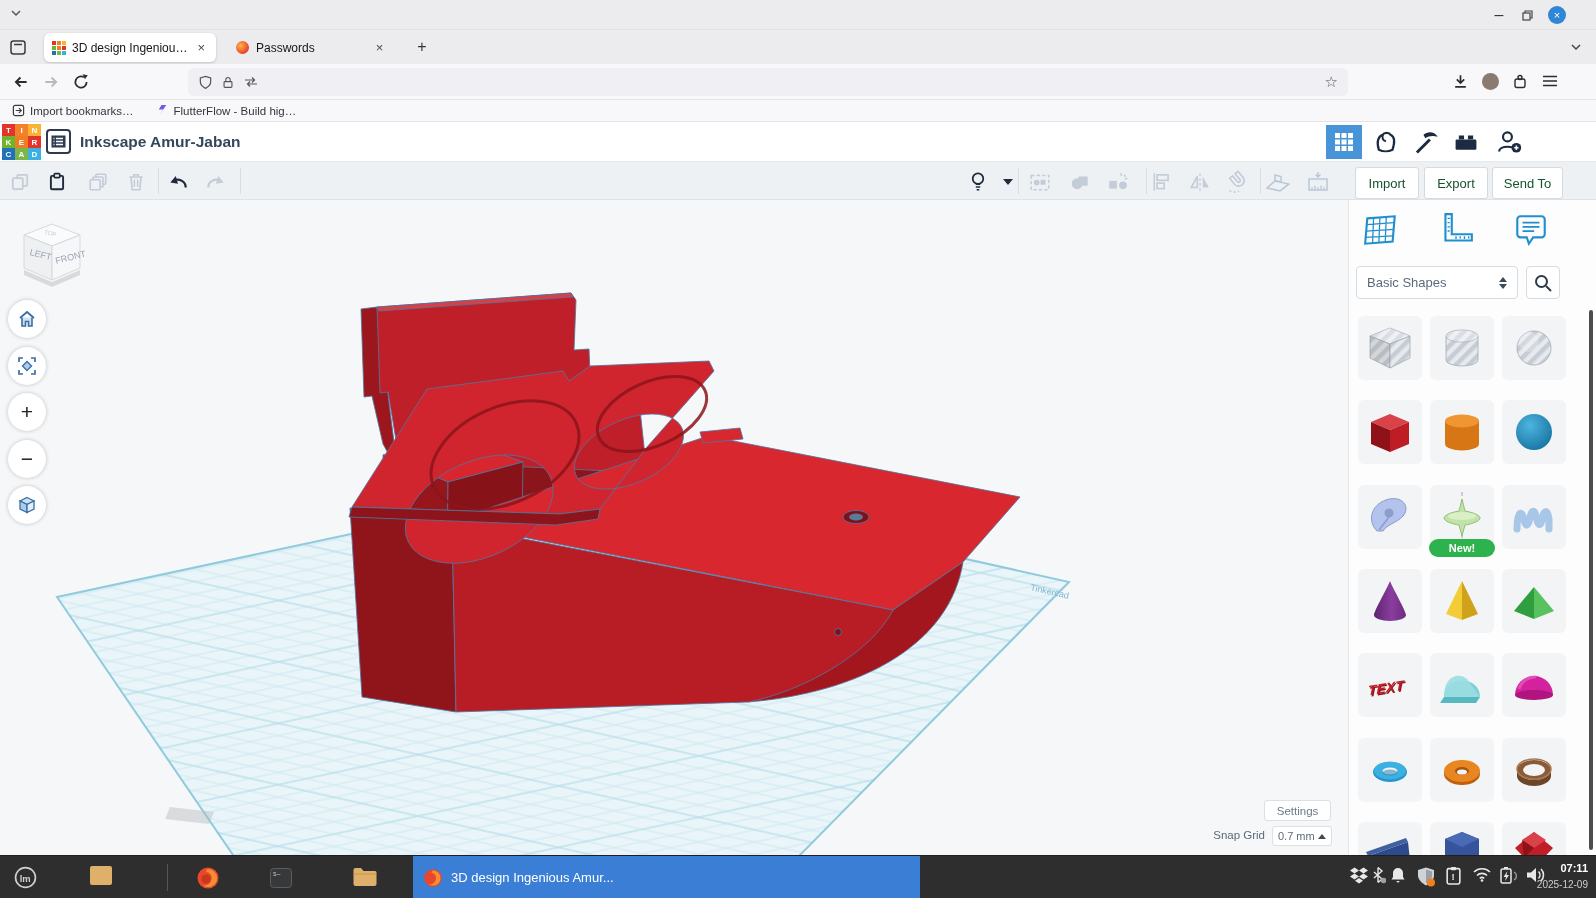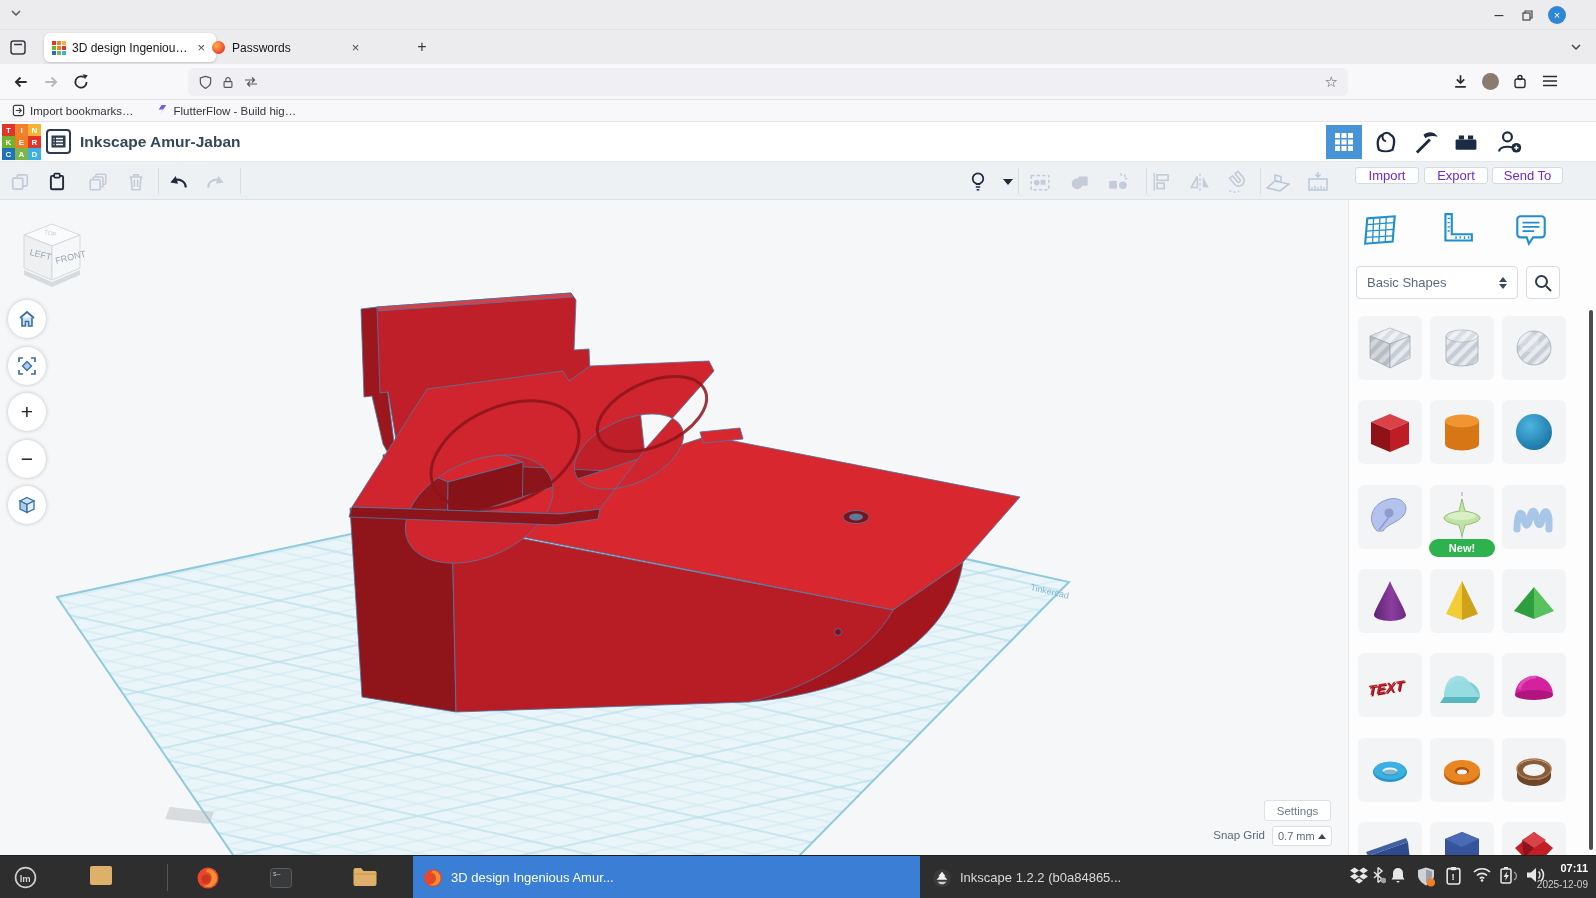--- a/index.html
+++ b/index.html
@@ -26,21 +26,21 @@
   .logo span{display:flex;align-items:center;justify-content:center;color:#fff;font-size:8px;font-weight:bold;}
   .menu-btn{position:absolute;left:46px;top:7px;width:25px;height:25px;border:2px solid #2c3b4f;border-radius:4px;display:flex;align-items:center;justify-content:center;}
   .design-title{position:absolute;left:80px;top:11px;font-size:15.5px;font-weight:bold;color:#33475b;}
   .tc-tile{position:absolute;top:3px;width:36px;height:34px;display:flex;align-items:center;justify-content:center;}
   .tc-tile.blue{background:var(--tc-tile-blue,#4795d8);}
   
   .tc-toolbar{position:absolute;left:0;top:162px;width:1596px;height:38px;background:#eef1f4;border-bottom:1px solid #dde2e7;}
   .tool{position:absolute;top:8px;width:24px;height:24px;display:flex;align-items:center;justify-content:center;}
   .dark{color:#1f2a3c;} .dim{color:#c3ccd8;} .steel{color:#b9c7d8;}
   .tsep{position:absolute;top:6px;width:1px;height:26px;background:#d7dde3;}
-  .tbtn{position:absolute;top:5px;height:17px;background:#fff;border:1px solid #d4dae1;border-radius:3px;font-size:13px;color:#6d28d9;display:flex;align-items:center;justify-content:center;}
+  .tbtn{position:absolute;top:5px;height:32px;background:#fff;border:1px solid #d4dae1;border-radius:3px;font-size:13px;color:#14532d;display:flex;align-items:center;justify-content:center;}
   
   .main{position:absolute;left:0;top:200px;width:1596px;height:655px;}
   .canvas{position:absolute;left:0;top:0;width:1348px;height:655px;background:#f6f7f8;overflow:hidden;}
   .navcircle{position:absolute;left:8px;width:38px;height:38px;border-radius:50%;background:#fff;box-shadow:0 0 4px rgba(0,0,0,.22);display:flex;align-items:center;justify-content:center;color:#222;}
   .settings-btn{position:absolute;left:1264px;top:600px;width:67px;height:21px;background:#fff;border:1px solid #dbe0e5;border-radius:3px;font-size:11.5px;color:#6b7a8a;display:flex;align-items:center;justify-content:center;}
   .snap-label{position:absolute;left:1180px;top:629px;width:85px;text-align:right;font-size:11.5px;color:#5a6b7d;}
   .snap-box{position:absolute;left:1272px;top:626px;width:60px;height:20px;background:#fff;border:1px solid #dbe0e5;border-radius:3px;font-size:11px;color:#5a6b7d;display:flex;align-items:center;padding:0 5px;justify-content:space-between;}
   .collapse-handle{position:absolute;left:1356px;top:312px;width:16px;height:44px;background:#fff;border:1px solid #e2e6ea;border-radius:3px;display:flex;align-items:center;justify-content:center;}
   
   .panel{position:absolute;left:1348px;top:0;width:248px;height:655px;background:#fdfdfe;border-left:1px solid #e2e6ea;}
@@ -100,21 +100,21 @@
           <rect width="4" height="4" x="0" y="5" fill="#6fb52c"></rect>
           <rect width="4" height="4" x="5" y="5" fill="#ef7d23"></rect>
           <rect width="4" height="4" x="10" y="5" fill="#e2342b"></rect>
           <rect width="4" height="4" x="0" y="10" fill="#2272b9"></rect>
           <rect width="4" height="4" x="5" y="10" fill="#7ab648"></rect>
           <rect width="4" height="4" x="10" y="10" fill="#3bb0e3"></rect>
         </svg>
       <span class="ellip" style="max-width:120px;">3D design Ingenious Amur-J</span>
       <span class="close">×</span>
     </div>
-    <div class="tab" style="left:204px;width:176px;">
+    <div class="tab" style="left:228px;width:176px;">
       <span style="width:13px;height:13px;border-radius:50%;background:radial-gradient(circle at 35% 35%,#ffb347,#e8432b 70%,#9a1f66);margin-right:7px;"></span>
       <span class="ellip" style="max-width:110px;">Passwords</span>
       <span class="close" style="margin-left:58px;">×</span>
     </div>
     <div class="abs" style="left:410px;top:5px;width:24px;height:24px;display:flex;align-items:center;justify-content:center;font-size:16px;color:#35353b;">+</div>
     <span class="abs" style="right:14px;top:13px;">
         <svg width="12" height="8" viewBox="0 0 12 8">
           <polyline points="2,2 6,6 10,2" fill="none" stroke="#444" stroke-width="1.5"></polyline>
         </svg>
       </span>
@@ -734,28 +734,20 @@
         </svg>
       </div>
 
     <div class="task-active">
       <svg width="20" height="20" viewBox="0 0 24 24">
           <circle cx="12" cy="12" r="10.5" fill="#e8472b"></circle>
           <path d="M12,3 a9,9 0 0 1 9,9 a9,9 0 0 1 -14,7.5 a7.5,7.5 0 0 0 7,-12 a5,5 0 0 0 -4,-1.5 C10.5,4 11,3.2 12,3 Z" fill="#f89c36" opacity="0.85"></path>
         </svg>
       <span class="ellip">3D design Ingenious Amur...</span>
     </div>
-    <div class="task2">
-      <svg width="20" height="20" viewBox="0 0 22 22">
-          <circle cx="11" cy="11" r="10" fill="#3a3a3a"></circle>
-          <path d="M11,4 L15,9 L13.5,9 L17,13 L5,13 L8.5,9 L7,9 Z" fill="#f4f4f4"></path>
-          <path d="M6,15 h10 l-3,3 h-4 Z" fill="#cfcfcf"></path>
-        </svg>
-      <span class="ellip">Inkscape 1.2.2 (b0a84865...</span>
-    </div>
 
     <div class="tk" style="left:1350px;">
         <svg width="18" height="18" viewBox="0 0 18 18">
           <g fill="#e8e8e8">
             <polygon points="4.5,1.5 9,4.5 4.5,7.5 0,4.5"></polygon>
             <polygon points="13.5,1.5 18,4.5 13.5,7.5 9,4.5"></polygon>
             <polygon points="4.5,7.5 9,10.5 4.5,13.5 0,10.5"></polygon>
             <polygon points="13.5,7.5 18,10.5 13.5,13.5 9,10.5"></polygon>
             <polygon points="9,12 13,14.8 9,17.5 5,14.8"></polygon>
           </g>

